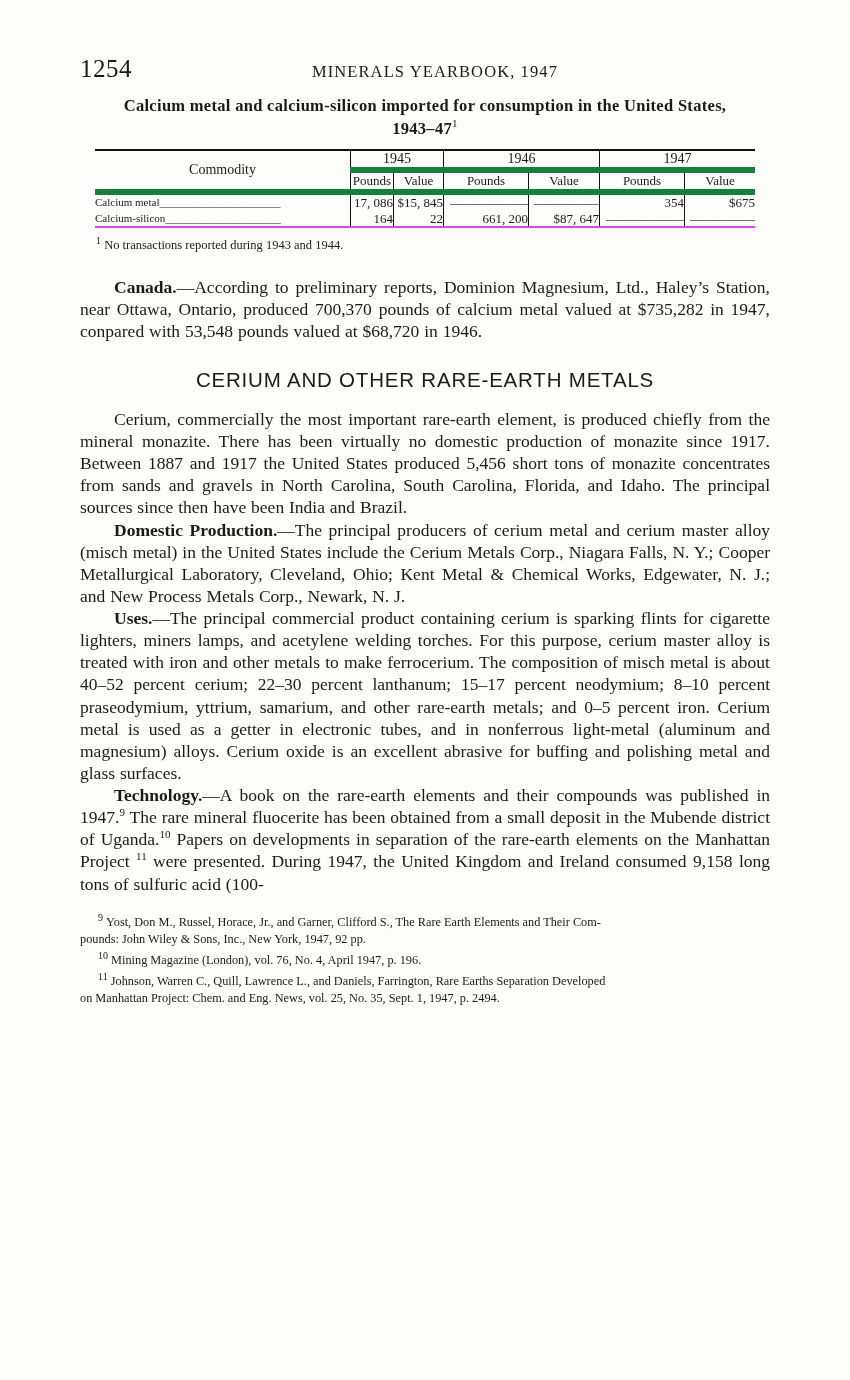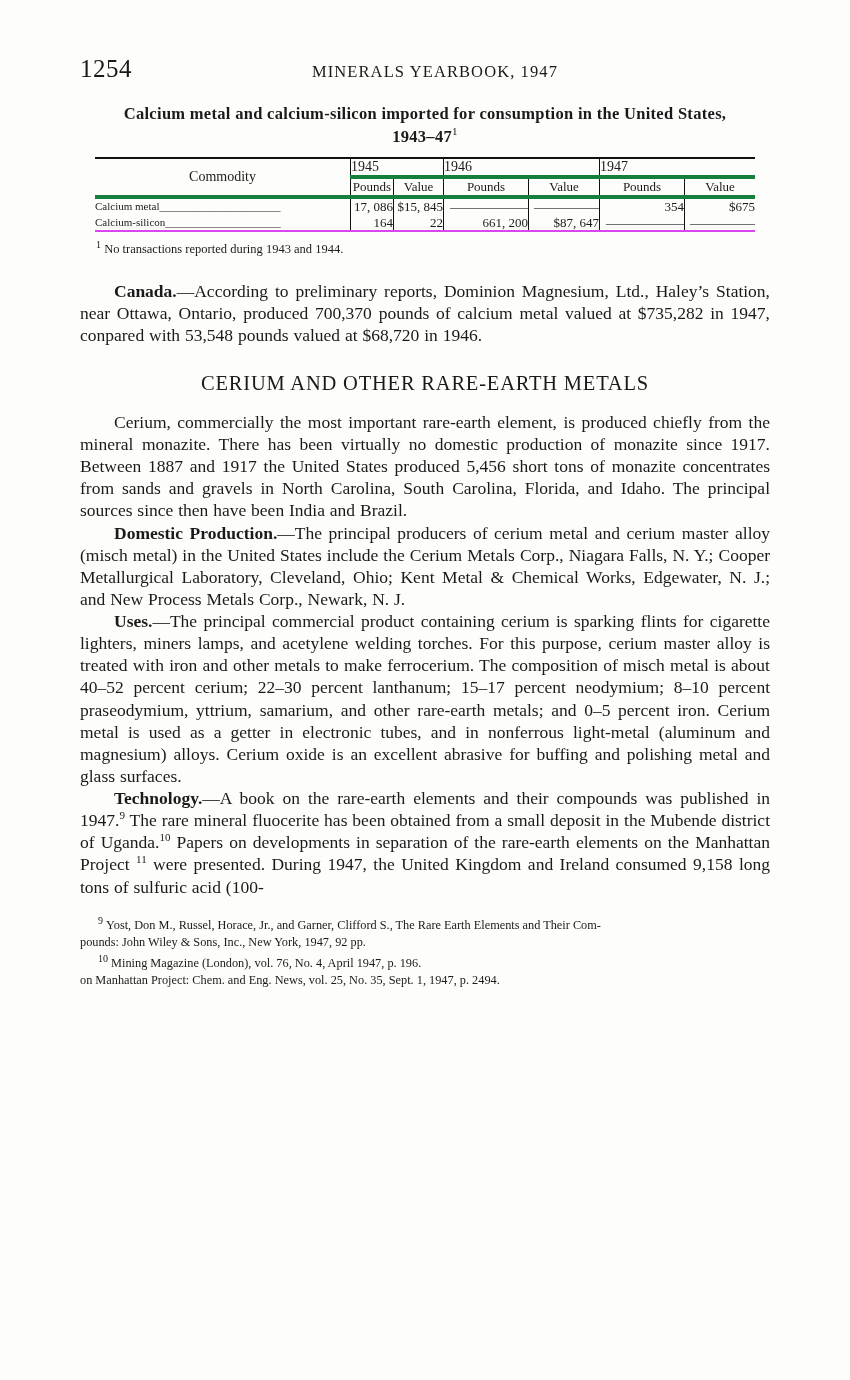--- a/index.html
+++ b/index.html
@@ -19,21 +19,21 @@
   .content {
     position: absolute;
     left: 80px;
     top: 55px;
     width: 690px;
   }
   
   .runhead {
     display: flex;
     align-items: baseline;
-    margin-bottom: 20px;
+    margin-bottom: 12px;
   }
   .folio {
     font-size: 25px;
     letter-spacing: 0.5px;
     width: 90px;
   }
   .runtitle {
     font-size: 16.5px;
     letter-spacing: 1.1px;
     flex: 1;
@@ -59,31 +59,32 @@
     border-collapse: collapse;
     width: 660px;
     margin: 0 auto;
     font-size: 13px;
   }
   table.data td, table.data th {
     font-weight: normal;
     padding: 0;
   }
   .rule-top  { border-top: 2px solid #111; }
-  .rule-thin { border-top: 4px solid #15803d; margin-left: 8px; }
+  .rule-thin { border-top: 6px solid #15803d; margin-left: 8px; }
   .rule-bot  { border-bottom: 2px solid #d946ef; }
   .vline-l { border-left: 1px solid #111; }
   .hdr-commodity {
     text-align: center;
     font-size: 14px;
     vertical-align: middle;
     width: 255px;
     padding: 8px 0;
   }
   .hdr-year {
+    text-align: center;
     font-size: 14px;
     padding: 6px 0 4px 0;
   }
   .hdr-sub {
     text-align: center;
     font-size: 13px;
     padding: 5px 0 5px 0;
   }
   .cell-commodity {
     font-size: 11px;
@@ -110,21 +111,21 @@
     text-align: justify;
     margin: 0;
     text-indent: 34px;
     word-spacing: 0.5px;
   }
   p.body.first { margin-top: 22px; }
   p.tight { margin-top: 0; }
   .runin { font-weight: bold; }
   h2.section {
     text-align: center;
-    font-family: Liberation Serif, serif;
+    font-family: Liberation Sans, sans-serif;
     font-size: 20.5px;
     font-weight: normal;
     letter-spacing: 0.8px;
     margin: 26px 0 16px 0;
   }
   sup.fn { font-size: 11px; vertical-align: super; }
   
   .footnotes {
     margin-top: 16px;
     border-top: 0;
@@ -211,17 +212,18 @@
     </p>
 
     <p class="body tight">
       <span class="runin">Technology.</span><span>—A book on the rare-earth elements and their compounds was published in 1947.</span><sup class="fn">9</sup><span>   The rare mineral fluocerite has been obtained from a small deposit in the Mubende district of Uganda.</span><sup class="fn">10</sup><span> Papers on developments in separation of the rare-earth elements on the Manhattan Project </span><sup class="fn">11</sup><span> were presented.   During 1947, the United Kingdom and Ireland consumed 9,158 long tons of sulfuric acid (100-</span>
     </p>
 
     <div class="footnotes">
       <p><sup>9</sup>&nbsp;<span>Yost, Don M., Russel, Horace, Jr., and Garner, Clifford S., The Rare Earth Elements and Their Com-</span></p>
       <p class="cont">pounds: John Wiley &amp; Sons, Inc., New York, 1947, 92 pp.</p>
       <p><sup>10</sup>&nbsp;<span>Mining Magazine (London), vol. 76, No. 4, April 1947, p. 196.</span></p>
+      <p><sup>11</sup>&nbsp;<span>Johnson, Warren C., Quill, Lawrence L., and Daniels, Farrington, Rare Earths Separation Developed</span></p>
       <p class="cont">on Manhattan Project: Chem. and Eng. News, vol. 25, No. 35, Sept. 1, 1947, p. 2494.</p>
     </div>
 
   </div>
 </div>
 
 </body></html>

